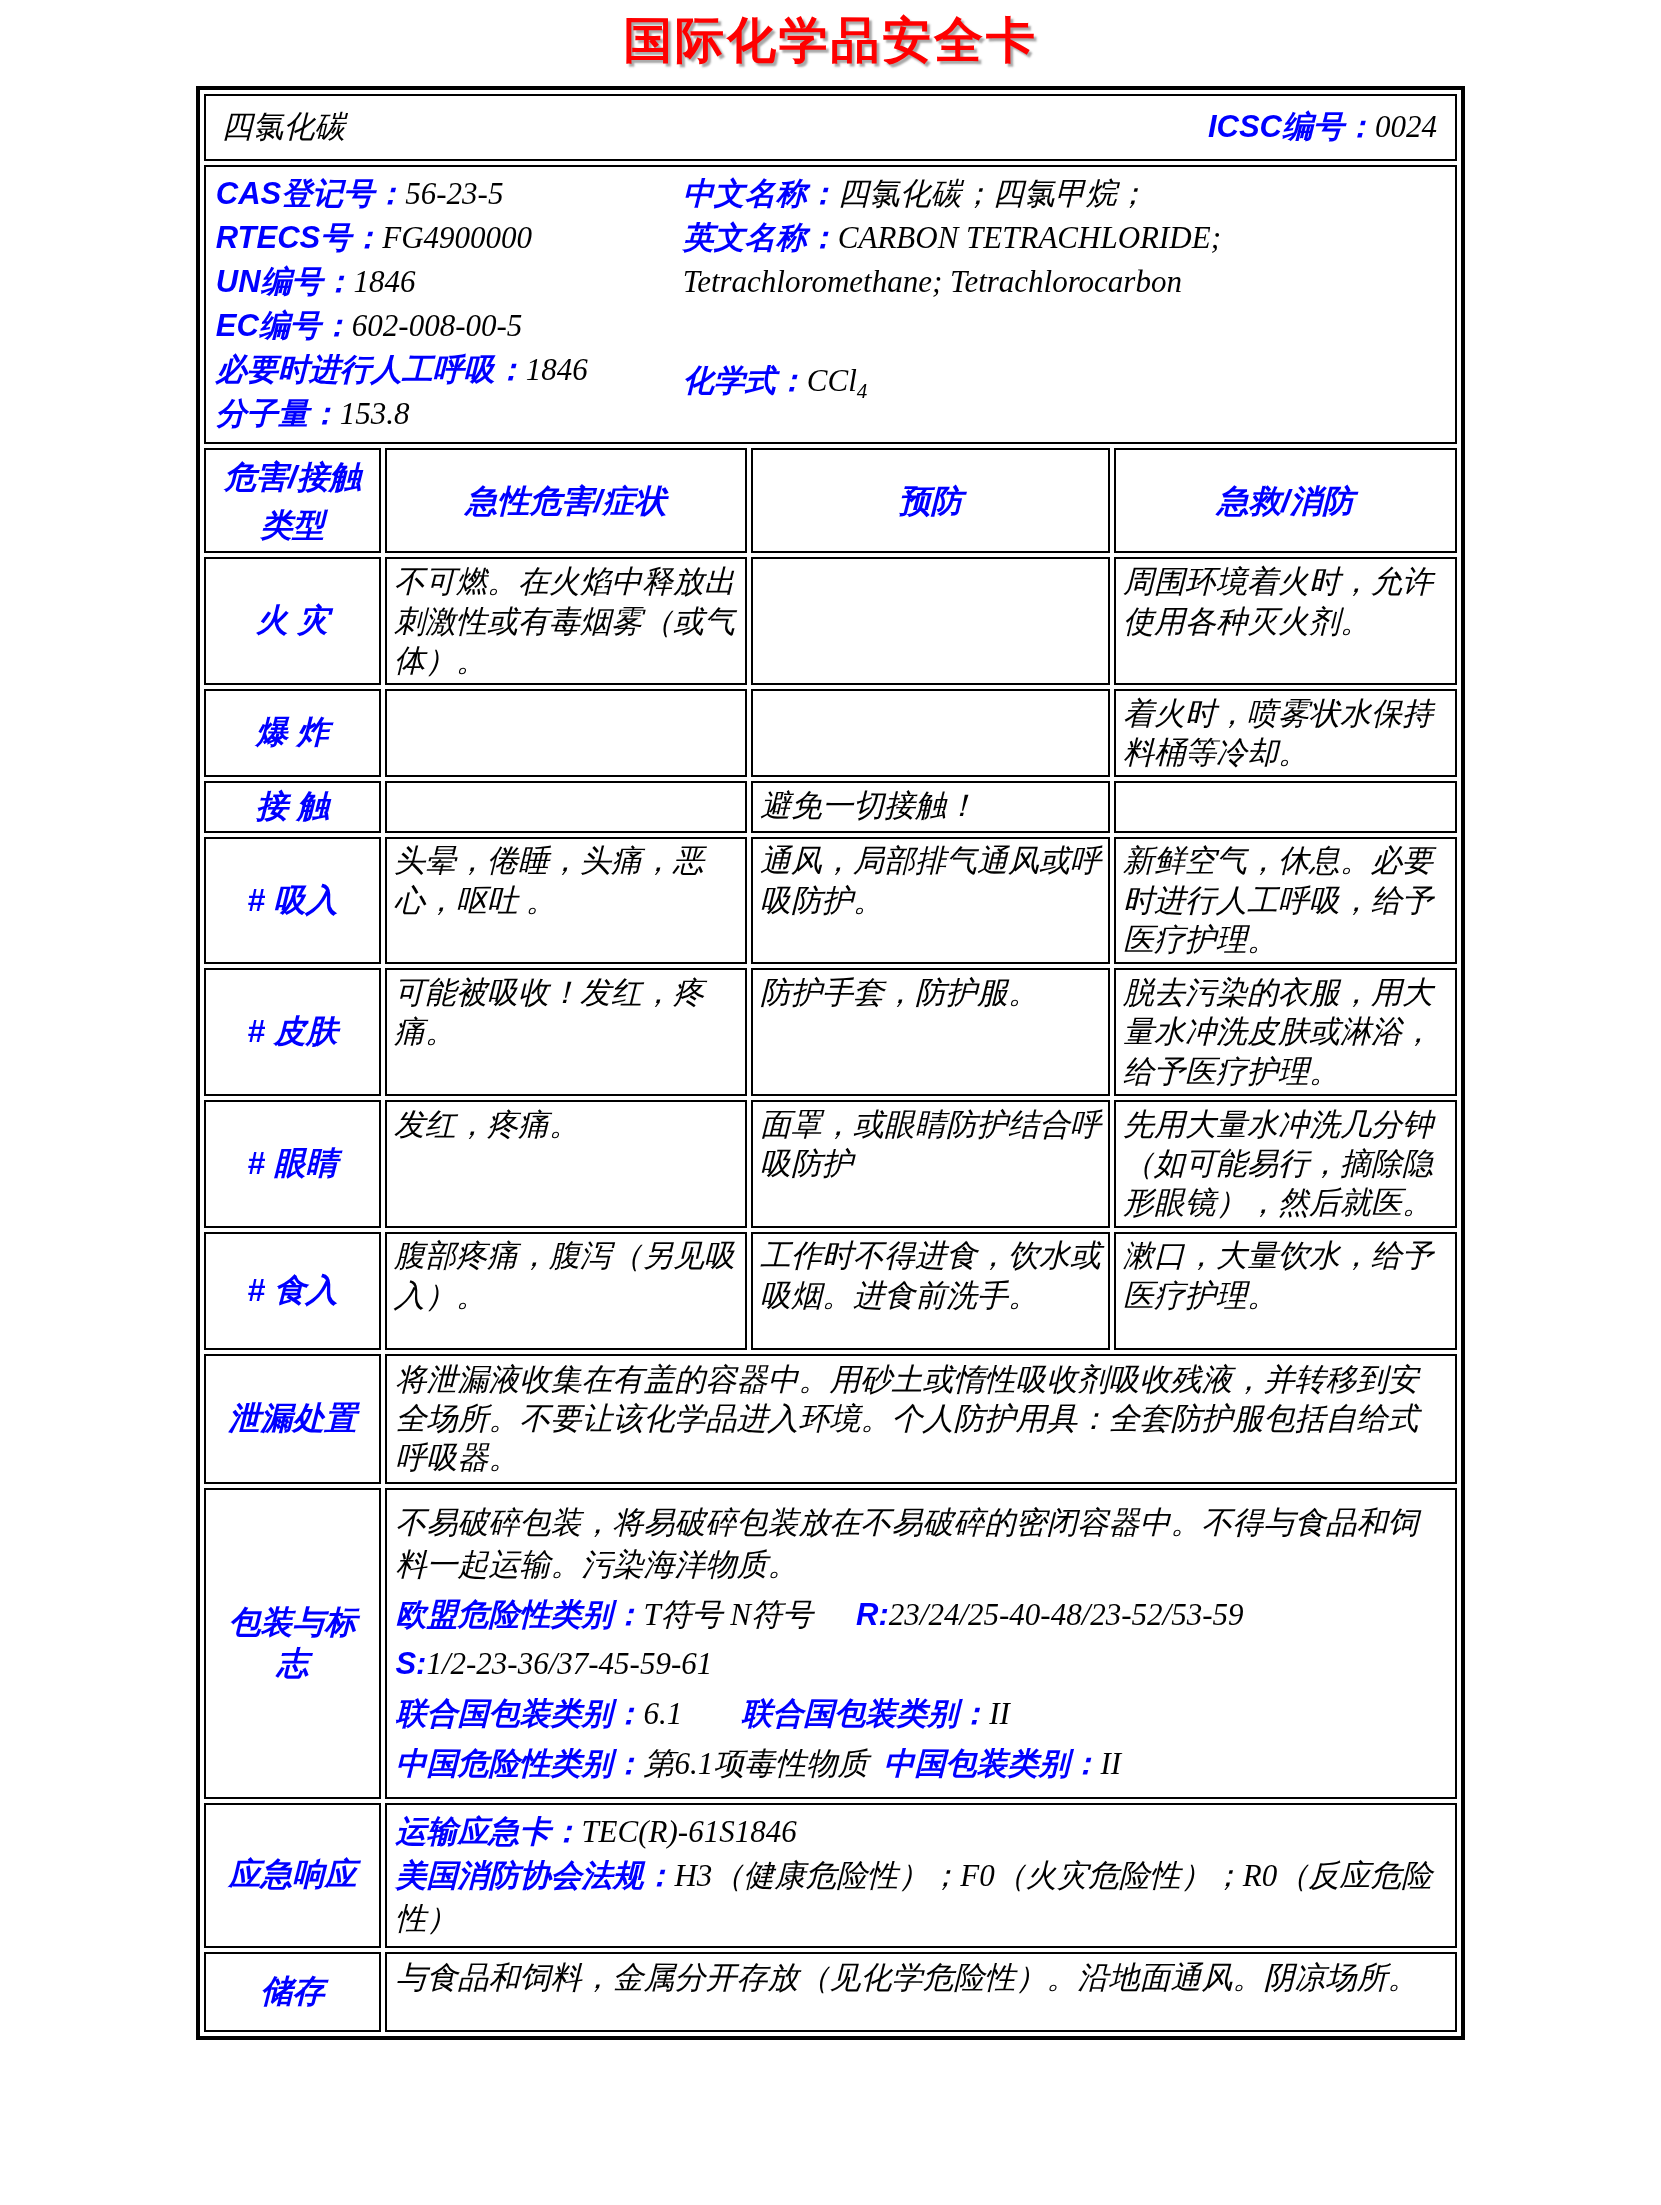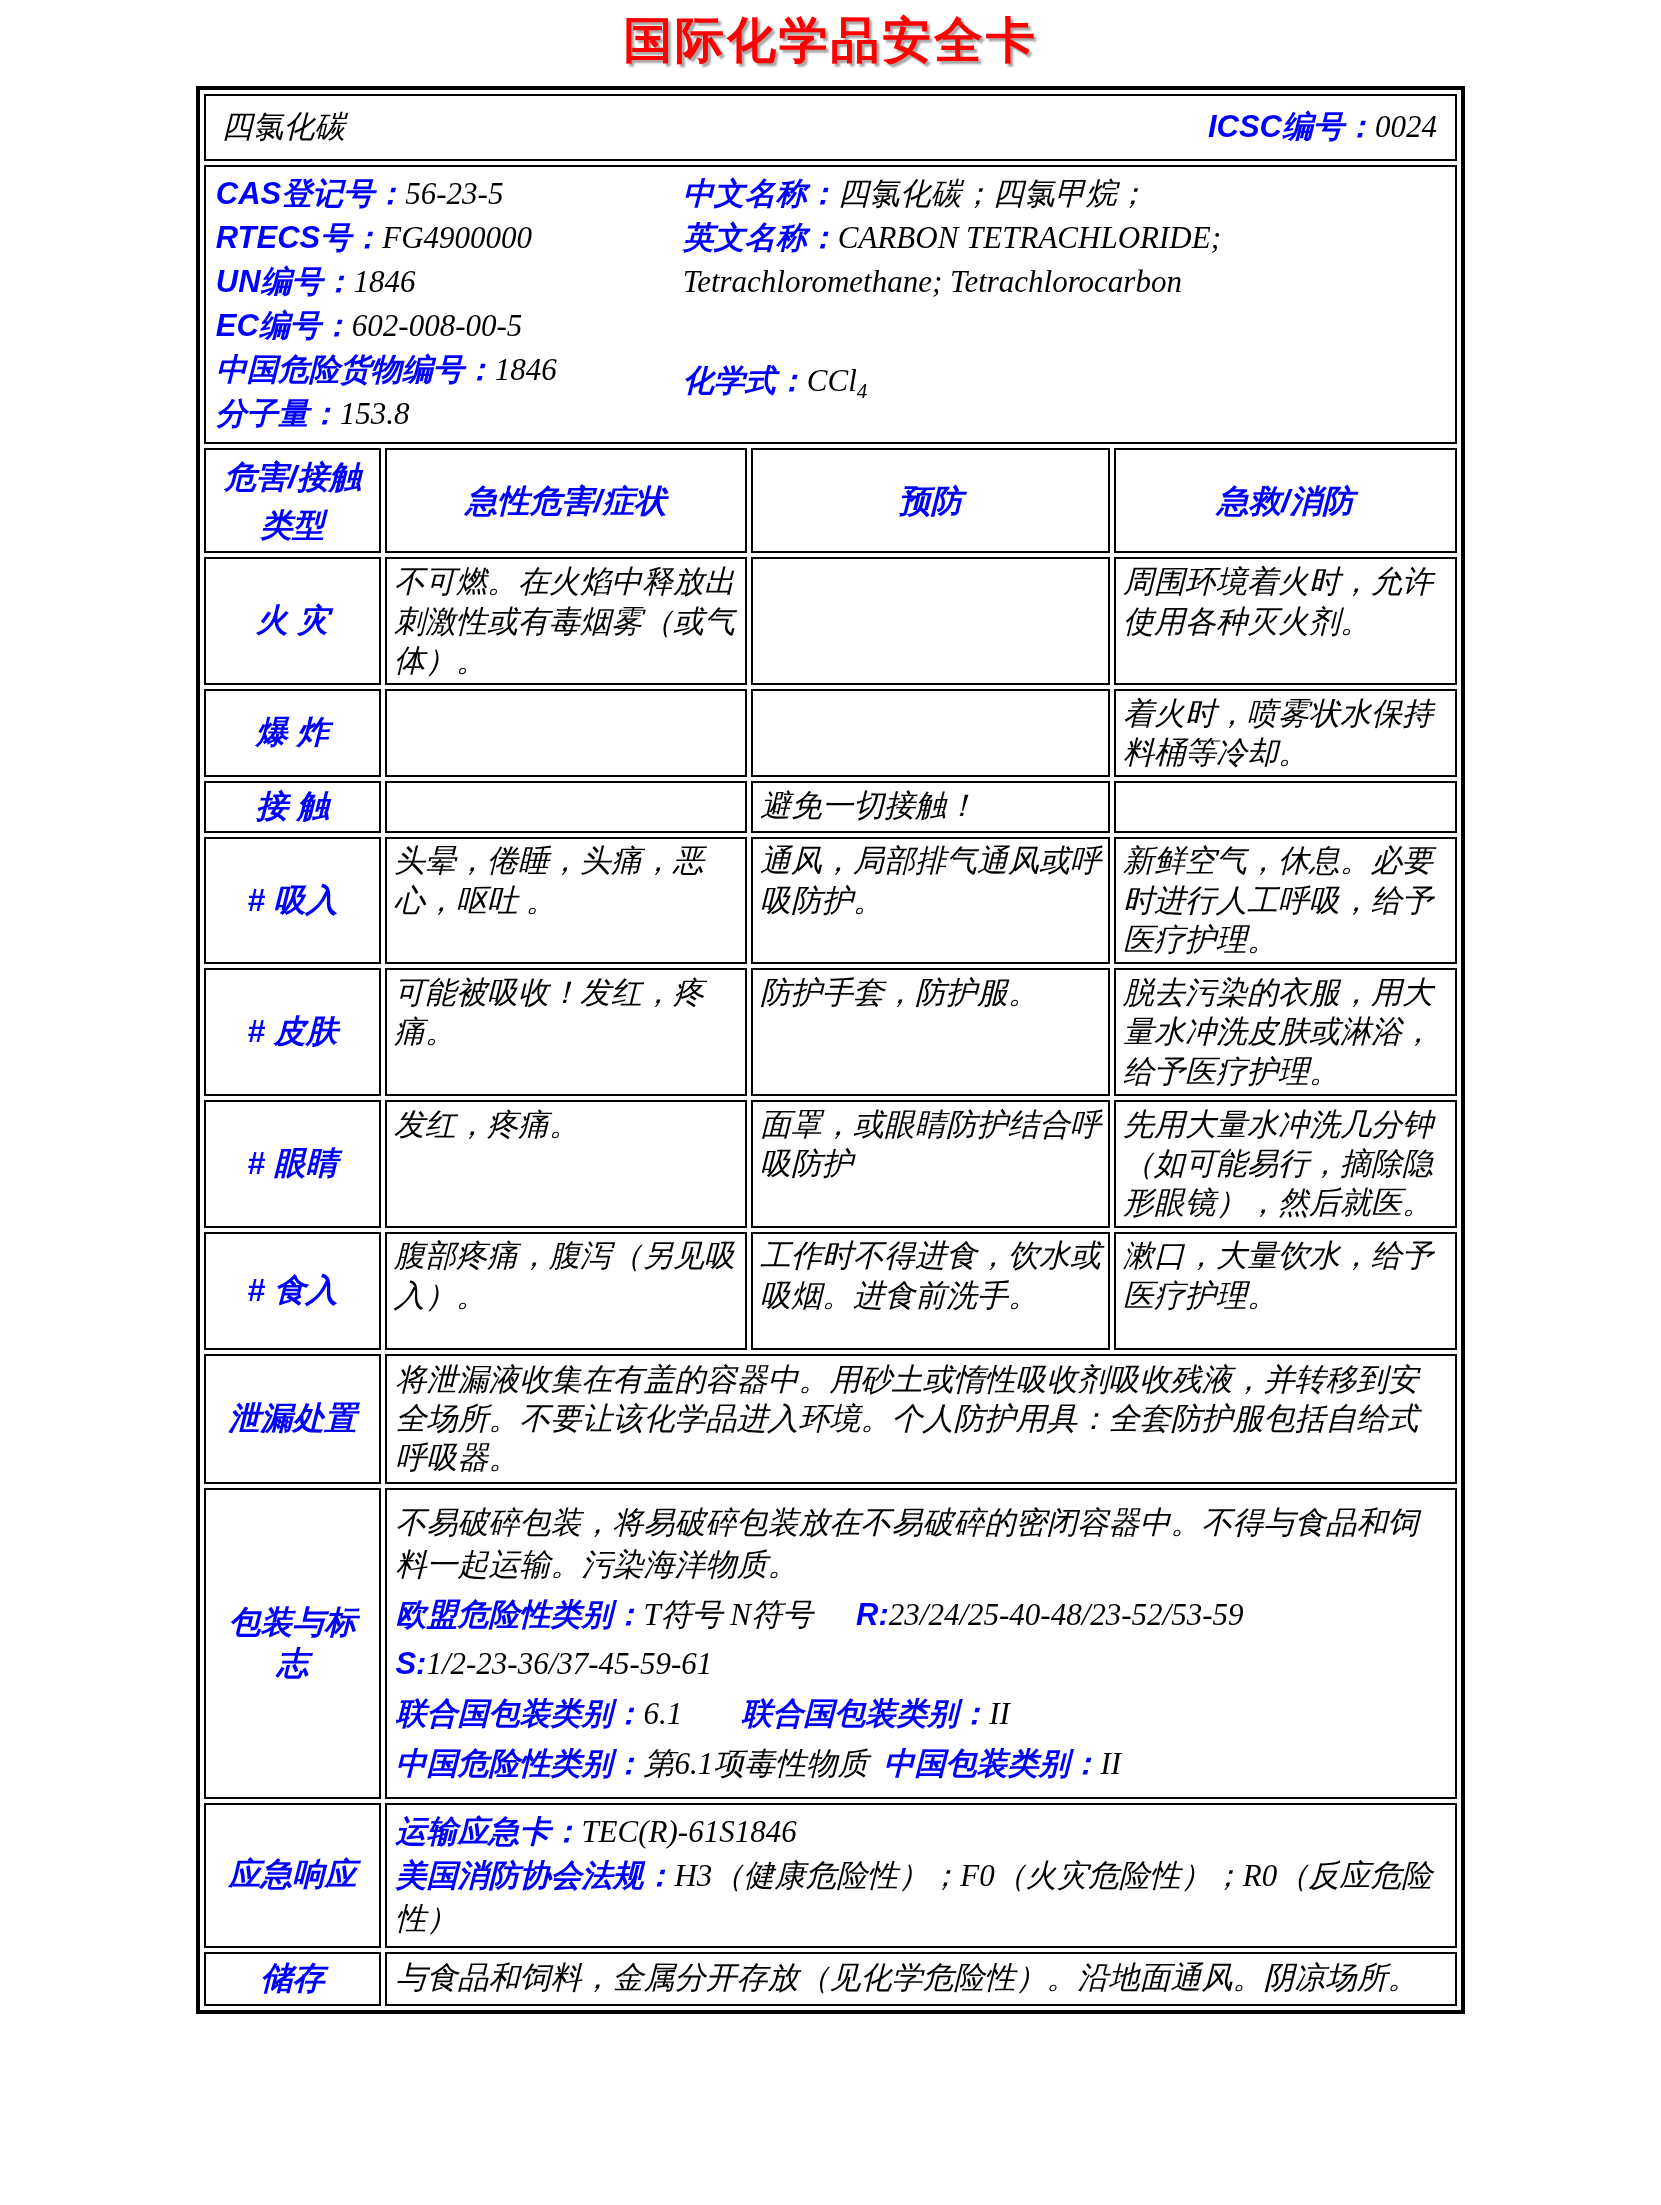--- a/index.html
+++ b/index.html
@@ -89,21 +89,21 @@
   tr.r-fire { height: 114px; }
   tr.r-explosion { height: 79px; }
   tr.r-contact { height: 45px; }
   tr.r-inhalation { height: 116px; }
   tr.r-skin { height: 116px; }
   tr.r-eyes { height: 118px; }
   tr.r-ingestion { height: 118px; }
   tr.r-spillage { height: 114px; }
   tr.r-packaging { height: 293px; }
   tr.r-emergency { height: 135px; }
-  tr.r-storage { height: 54px; }
+  tr.r-storage { height: 80px; }
 
   td.wide-cell { padding: 4.2px 8.4px; }
   td.pack-cell p { line-height: 42px; margin: 7.7px 0; }
   td.emerg-cell p { line-height: 43px; margin: 1.4px 0; }
 
   .gap-r { margin-left: 43px; }
   .gap-un { margin-left: 59px; }
   .gap-cn { margin-left: 15.4px; }
 </style>
 </head>
@@ -134,21 +134,21 @@
     </tr>
 
     <tr class="r-ident">
       <td class="ident-cell" colspan="4">
         <div class="ident-flex">
           <div class="ident-left">
             <p><span class="lbl">CAS登记号：</span><span class="val">56-23-5</span></p>
             <p><span class="lbl">RTECS号：</span><span class="val">FG4900000</span></p>
             <p><span class="lbl">UN编号：</span><span class="val">1846</span></p>
             <p><span class="lbl">EC编号：</span><span class="val">602-008-00-5</span></p>
-            <p><span class="lbl">中国危险货物编号：</span><span class="val">1846</span></p>
+            <p><span class="lbl">必要时进行人工呼吸：</span><span class="val">1846</span></p>
             <p><span class="lbl">分子量：</span><span class="val">153.8</span></p>
           </div>
           <div class="ident-right">
             <p class="cn-name"><span class="lbl">中文名称：</span><span class="val">四氯化碳；四氯甲烷；</span></p>
             <p><span class="lbl">英文名称：</span><span class="val">CARBON TETRACHLORIDE; Tetrachloromethane; Tetrachlorocarbon</span></p>
             <p class="formula-line"><span class="lbl">化学式：</span><span class="val">CCl</span><sub class="formula-sub val">4</sub></p>
           </div>
         </div>
       </td>
     </tr>

